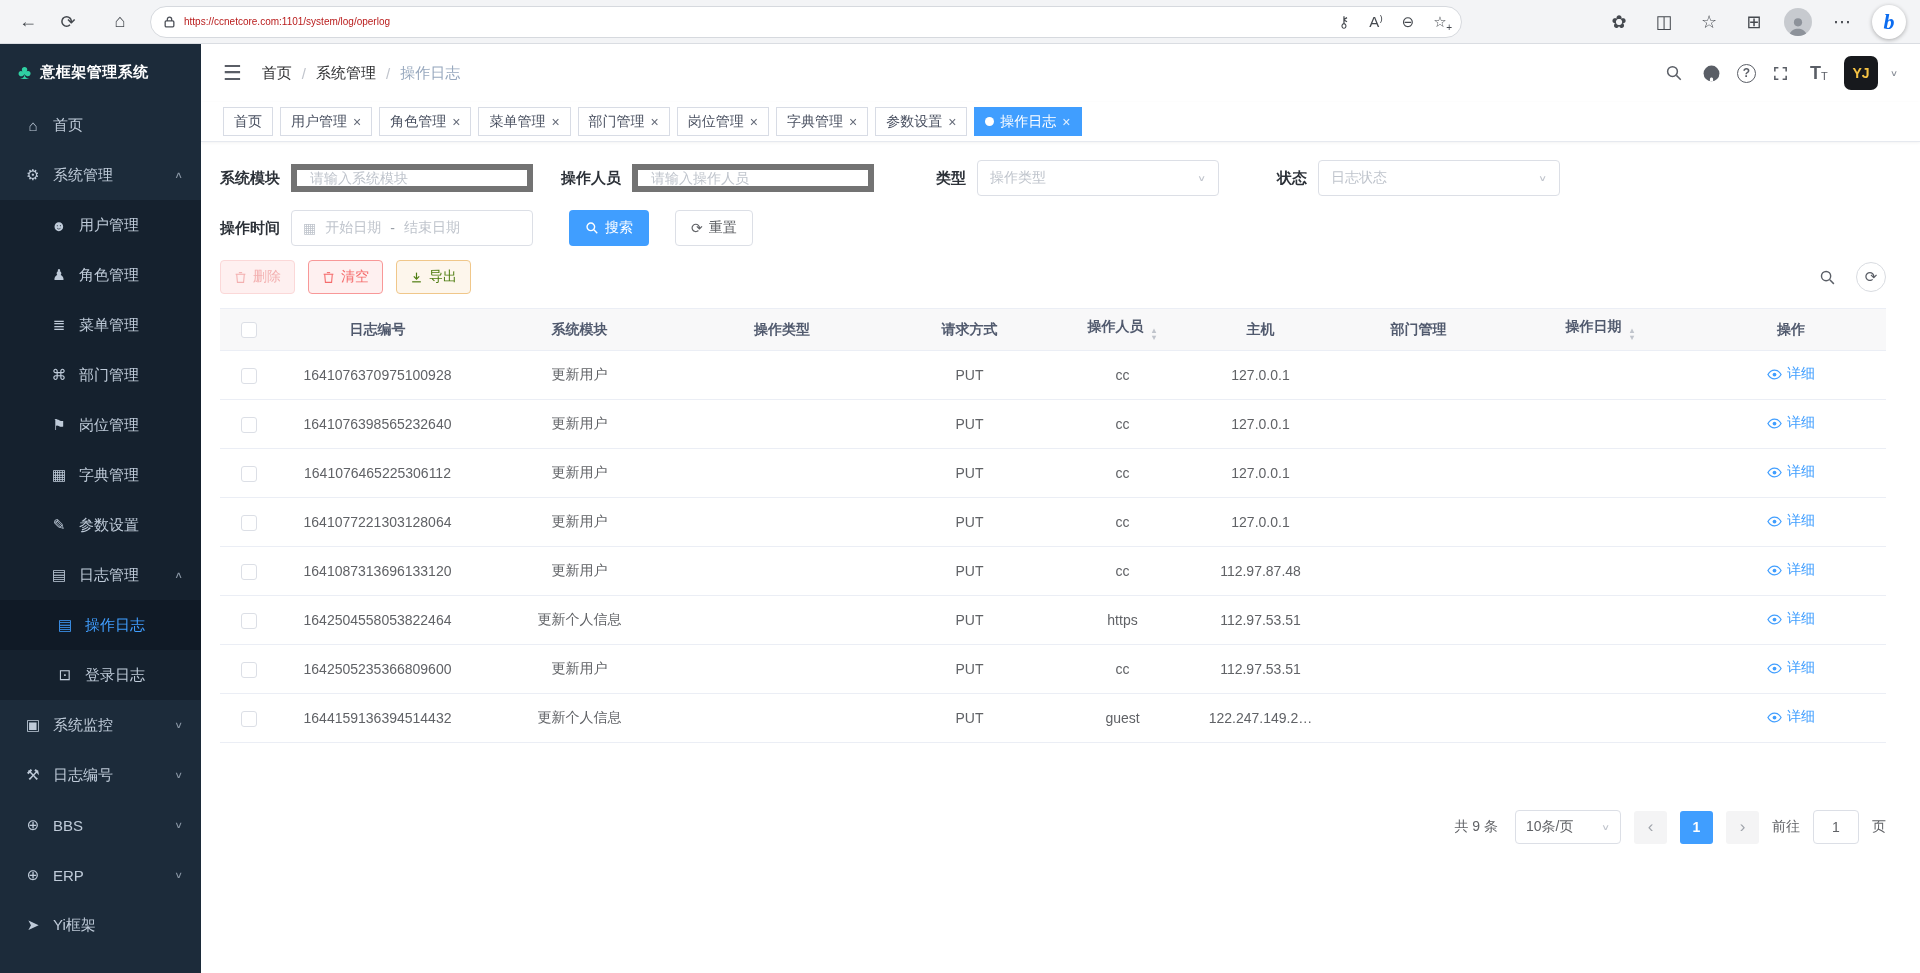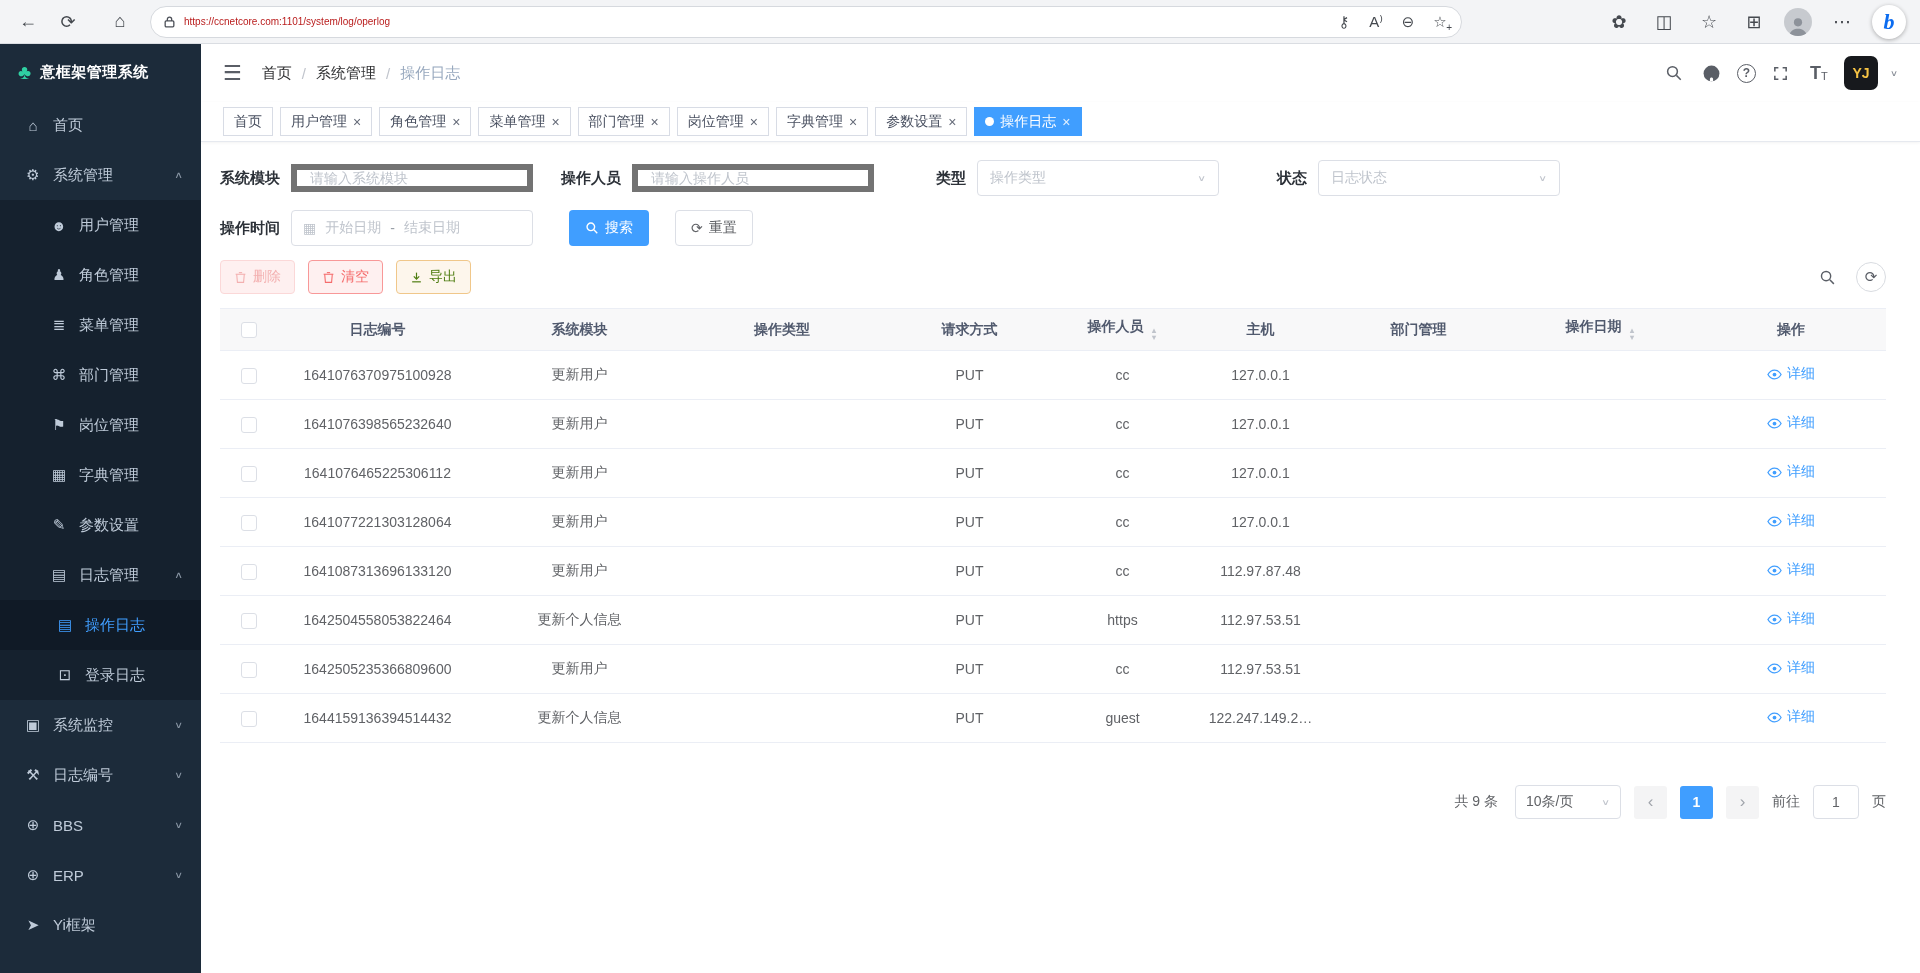--- a/index.html
+++ b/index.html
@@ -104,21 +104,21 @@
     border-top:1px solid #ebeef5;border-bottom:1px solid #ebeef5;text-align:center;white-space:nowrap}
   .grid td{height:49px;font-size:14px;color:#606266;border-bottom:1px solid #ebeef5;text-align:center;
     white-space:nowrap;overflow:hidden;text-overflow:ellipsis}
   .cb{width:16px;height:16px;border:1px solid #dcdfe6;border-radius:3px;background:#fff;display:inline-block;
     vertical-align:middle;cursor:pointer}
   .sort{display:inline-flex;flex-direction:column;margin-left:6px;vertical-align:-2px;line-height:0;cursor:pointer}
   .sort i{font-style:normal;font-size:8px;color:#c0c4cc;line-height:7px;transform:scale(.95)}
   .detail{color:#409eff;display:inline-flex;align-items:center;gap:5px;cursor:pointer;text-decoration:none}
 
   
-  .pagination{display:flex;align-items:center;justify-content:flex-end;margin-top:42px;gap:13px;font-size:14px;color:#606266}
+  .pagination{display:flex;align-items:center;justify-content:flex-end;margin-top:67px;gap:13px;font-size:14px;color:#606266}
   .pg-total{margin-right:4px}
   .pg-size{width:106px;height:34px;border:1px solid #dcdfe6;border-radius:4px;display:flex;align-items:center;
     justify-content:space-between;padding:0 10px;cursor:pointer;background:#fff}
   .pg-btn{width:33px;height:33px;background:#f4f4f5;border-radius:3px;display:flex;align-items:center;
     justify-content:center;color:#a0a4ab;font-size:17px;cursor:pointer}
   .pg-page{width:33px;height:33px;background:#409eff;color:#fff;border-radius:3px;display:flex;align-items:center;
     justify-content:center;font-weight:700;cursor:pointer}
   .pg-input{width:46px;height:34px;border:1px solid #dcdfe6;border-radius:4px;text-align:center;font-size:14px;color:#606266;outline:none}
 </style>
 </head>

